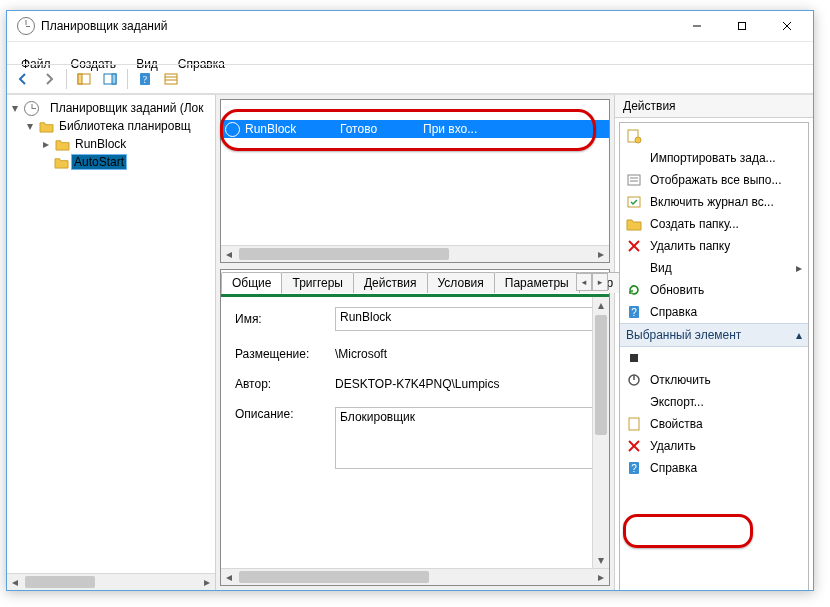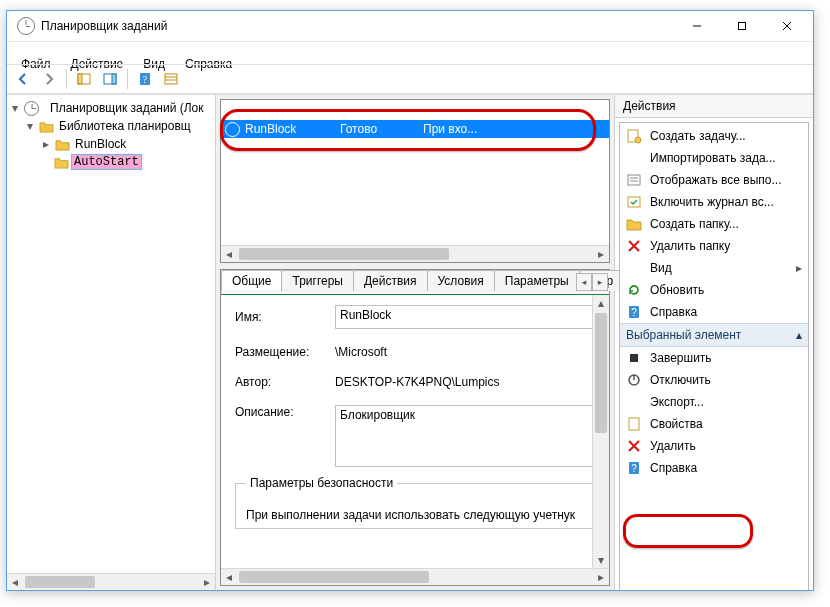--- a/index.html
+++ b/index.html
@@ -21,39 +21,39 @@
   .tb-btn svg{width:16px;height:16px;}
   .body{flex:1;display:flex;min-height:0;border-top:1px solid #dedede;}
   .pane{display:flex;flex-direction:column;min-height:0;}
   .tree-pane{width:208px;border-right:1px solid #d0d0d0;background:#fff;overflow:auto;}
   .tree{padding:4px 2px;}
   .tree-row{display:flex;align-items:center;height:18px;gap:3px;white-space:nowrap;}
   .expander{width:12px;height:12px;display:flex;align-items:center;justify-content:center;color:#606060;}
   .indent{display:inline-block;}
   .tree-icon{width:15px;height:13px;}
   .tree-label{padding:0 2px;}
-  .tree-row.selected .tree-label{background:#f9a8d4;outline:1px solid #72b6f0;font-family:Liberation Mono, monospace;}
+  .tree-row.selected .tree-label{background:#0369a1;outline:1px solid #72b6f0;}
   .mid-pane{flex:1;display:flex;flex-direction:column;border-right:1px solid #d0d0d0;background:#f0f0f0;min-width:0;}
   .mid-inner{flex:1;display:flex;flex-direction:column;margin:4px;min-height:0;}
   .tasks-box{height:162px;border:1px solid #8a8a8a;background:#fff;position:relative;overflow:hidden;}
   .task-header-row{height:20px;position:relative;border-bottom:1px solid #e0e0e0;}
   .task-rows{position:absolute;left:0;right:0;top:20px;bottom:16px;overflow:auto;}
   .task-row{height:18px;display:flex;align-items:center;padding-left:4px;gap:5px;}
   .task-row.sel{background:#0a84ff;color:#fff;}
   .task-row .col{overflow:hidden;text-overflow:ellipsis;white-space:nowrap;}
   .task-clock{width:13px;height:13px;border:1px solid #5a8fc8;border-radius:50%;position:relative;background:#eaf2fb;}
   .task-row.sel .task-clock{border-color:#fff;background:#0a84ff;}
   .hl-ring{position:absolute;border:3px solid #d40000;border-radius:18px;box-shadow:0 1px 2px rgba(0,0,0,.3);pointer-events:none;}
   .hscroll{position:absolute;left:0;right:0;bottom:0;height:16px;background:#f0f0f0;border-top:1px solid #d8d8d8;display:flex;}
   .hscroll .arrow{width:16px;display:flex;align-items:center;justify-content:center;color:#606060;}
   .hscroll .track{flex:1;position:relative;}
   .hscroll .thumb{position:absolute;top:2px;bottom:2px;background:#c8c8c8;border-radius:2px;}
   .splitter{height:6px;cursor:row-resize;}
   .details-box{flex:1;border:1px solid #8a8a8a;background:#fff;display:flex;flex-direction:column;min-height:0;}
-  .tabs{height:24px;display:flex;align-items:flex-start;border-bottom:1px solid #15803d;background:#fff;position:relative;}
+  .tabs{height:24px;display:flex;align-items:center;border-bottom:3px solid #15803d;background:#fff;position:relative;}
   .tab{padding:3px 10px;border:1px solid #b6b6b6;border-bottom:none;margin-right:-1px;background:#f5f5f5;border-radius:2px 2px 0 0;font-size:12px;}
   .tab.active{background:#fff;position:relative;z-index:2;border-bottom:1px solid #fff;margin-bottom:-1px;}
   .tab-scroll{position:absolute;right:1px;top:3px;display:flex;gap:0;}
   .tab-scroll .tsb{width:14px;height:16px;border:1px solid #b6b6b6;background:#f5f5f5;display:flex;align-items:center;justify-content:center;font-size:9px;color:#555;}
   .details-body{flex:1;overflow:auto;padding:10px 14px 4px 14px;position:relative;}
   .form-row{display:flex;align-items:center;margin-bottom:16px;}
   .form-label{width:100px;}
   .ro-field{flex:1;max-width:250px;border:1px solid #c0c0c0;background:#fff;padding:2px 4px;height:18px;}
   .ro-text{flex:1;max-width:250px;}
   .ro-area{flex:1;max-width:250px;height:56px;border:1px solid #c0c0c0;background:#fff;padding:2px 4px;}
@@ -104,21 +104,21 @@
             <svg viewBox="0 0 10 10">
               <line x1="1" y1="1" x2="9" y2="9" stroke="#000"></line>
               <line x1="9" y1="1" x2="1" y2="9" stroke="#000"></line>
             </svg>
           </div>
     </div>
   </div>
 
   <div class="menubar">
     <span class="menu-item">Файл</span>
-    <span class="menu-item">Действие</span>
+    <span class="menu-item">Создать</span>
     <span class="menu-item">Вид</span>
     <span class="menu-item">Справка</span>
   </div>
 
   <div class="toolbar">
     <div class="tb-btn">
           <svg viewBox="0 0 16 16">
             <path d="M10 3 5 8l5 5" fill="none" stroke="#2a6fb5" stroke-width="2"></path>
           </svg>
         </div>
@@ -248,24 +248,20 @@
               <span class="ro-text">\Microsoft</span>
             </div>
             <div class="form-row">
               <span class="form-label">Автор:</span>
               <span class="ro-text">DESKTOP-K7K4PNQ\Lumpics</span>
             </div>
             <div class="form-row" style="align-items:flex-start;">
               <span class="form-label">Описание:</span>
               <div class="ro-area">Блокировщик</div>
             </div>
-            <div class="fieldset">
-              <span class="legend">Параметры безопасности</span>
-              <div>При выполнении задачи использовать следующую учетнук</div>
-            </div>
             <div class="vscroll">
               <div class="arrow">▴</div>
                   <div class="track">
                     <div class="thumb" style="top:2px;height:120px"></div>
                   </div>
                   <div class="arrow">▾</div>
             </div>
           </div>
           <div class="hscroll" style="position:relative;">
             <div class="arrow">◂</div>
@@ -282,21 +278,20 @@
       <div class="actions-header">Действия</div>
       <div class="actions-body" style="position:relative;">
         <div class="actions-inner">
           <div class="act">
             <span class="aicon">
                   <svg viewBox="0 0 16 16">
                     <rect x="2" y="2" width="10" height="12" fill="#fff" stroke="#c69d33"></rect>
                     <circle cx="12" cy="12" r="3" fill="#f3c649" stroke="#c69d33"></circle>
                   </svg>
                 </span>
-            <span class="alabel">Создать задачу...</span>
           </div>
           <div class="act">
             <span class="aicon"></span>
             <span class="alabel">Импортировать зада...</span>
           </div>
           <div class="act">
             <span class="aicon">
                   <svg viewBox="0 0 16 16">
                     <rect x="2" y="3" width="12" height="10" fill="#fff" stroke="#888"></rect>
                     <line x1="4" y1="6" x2="12" y2="6" stroke="#888"></line>
@@ -359,21 +354,20 @@
             <span>Выбранный элемент</span>
             <span>▴</span>
           </div>
 
           <div class="act">
             <span class="aicon">
                   <svg viewBox="0 0 16 16">
                     <rect x="4" y="4" width="8" height="8" fill="#333"></rect>
                   </svg>
                 </span>
-            <span class="alabel">Завершить</span>
           </div>
           <div class="act">
             <span class="aicon">
                   <svg viewBox="0 0 16 16">
                     <circle cx="8" cy="8" r="5" fill="none" stroke="#555" stroke-width="1.5"></circle>
                     <line x1="8" y1="3" x2="8" y2="8" stroke="#555" stroke-width="1.5"></line>
                   </svg>
                 </span>
             <span class="alabel">Отключить</span>
           </div>

